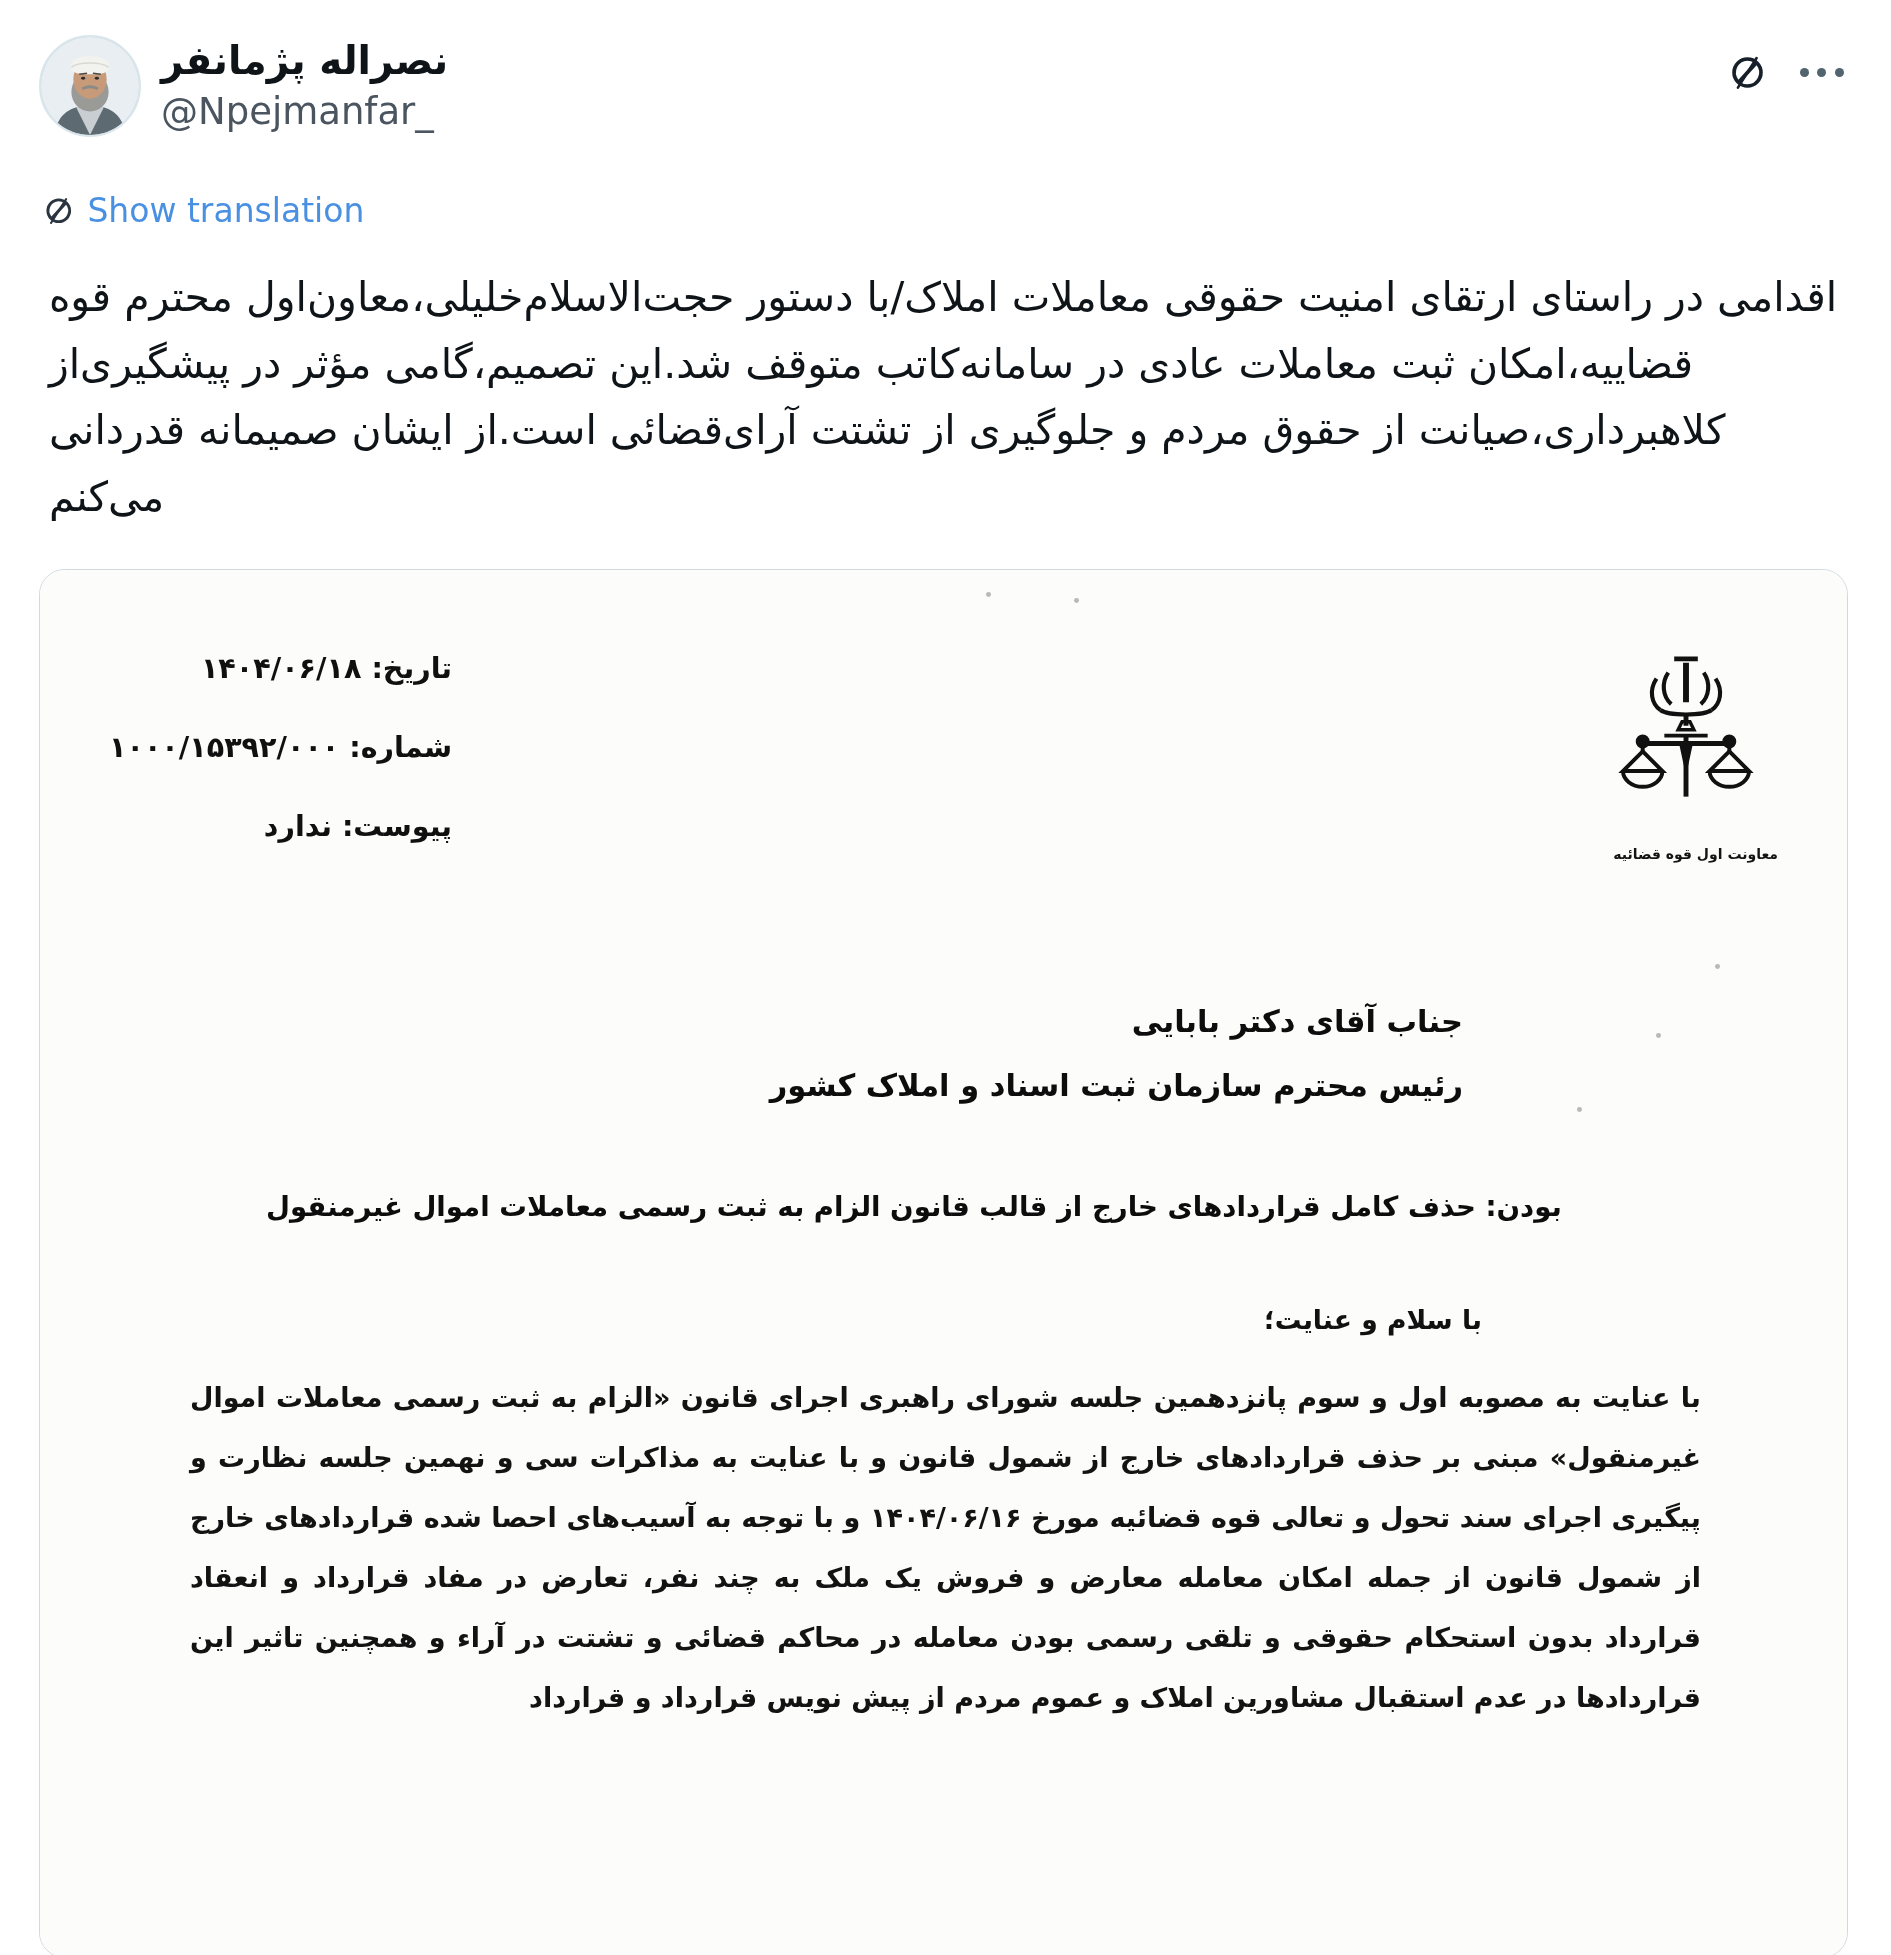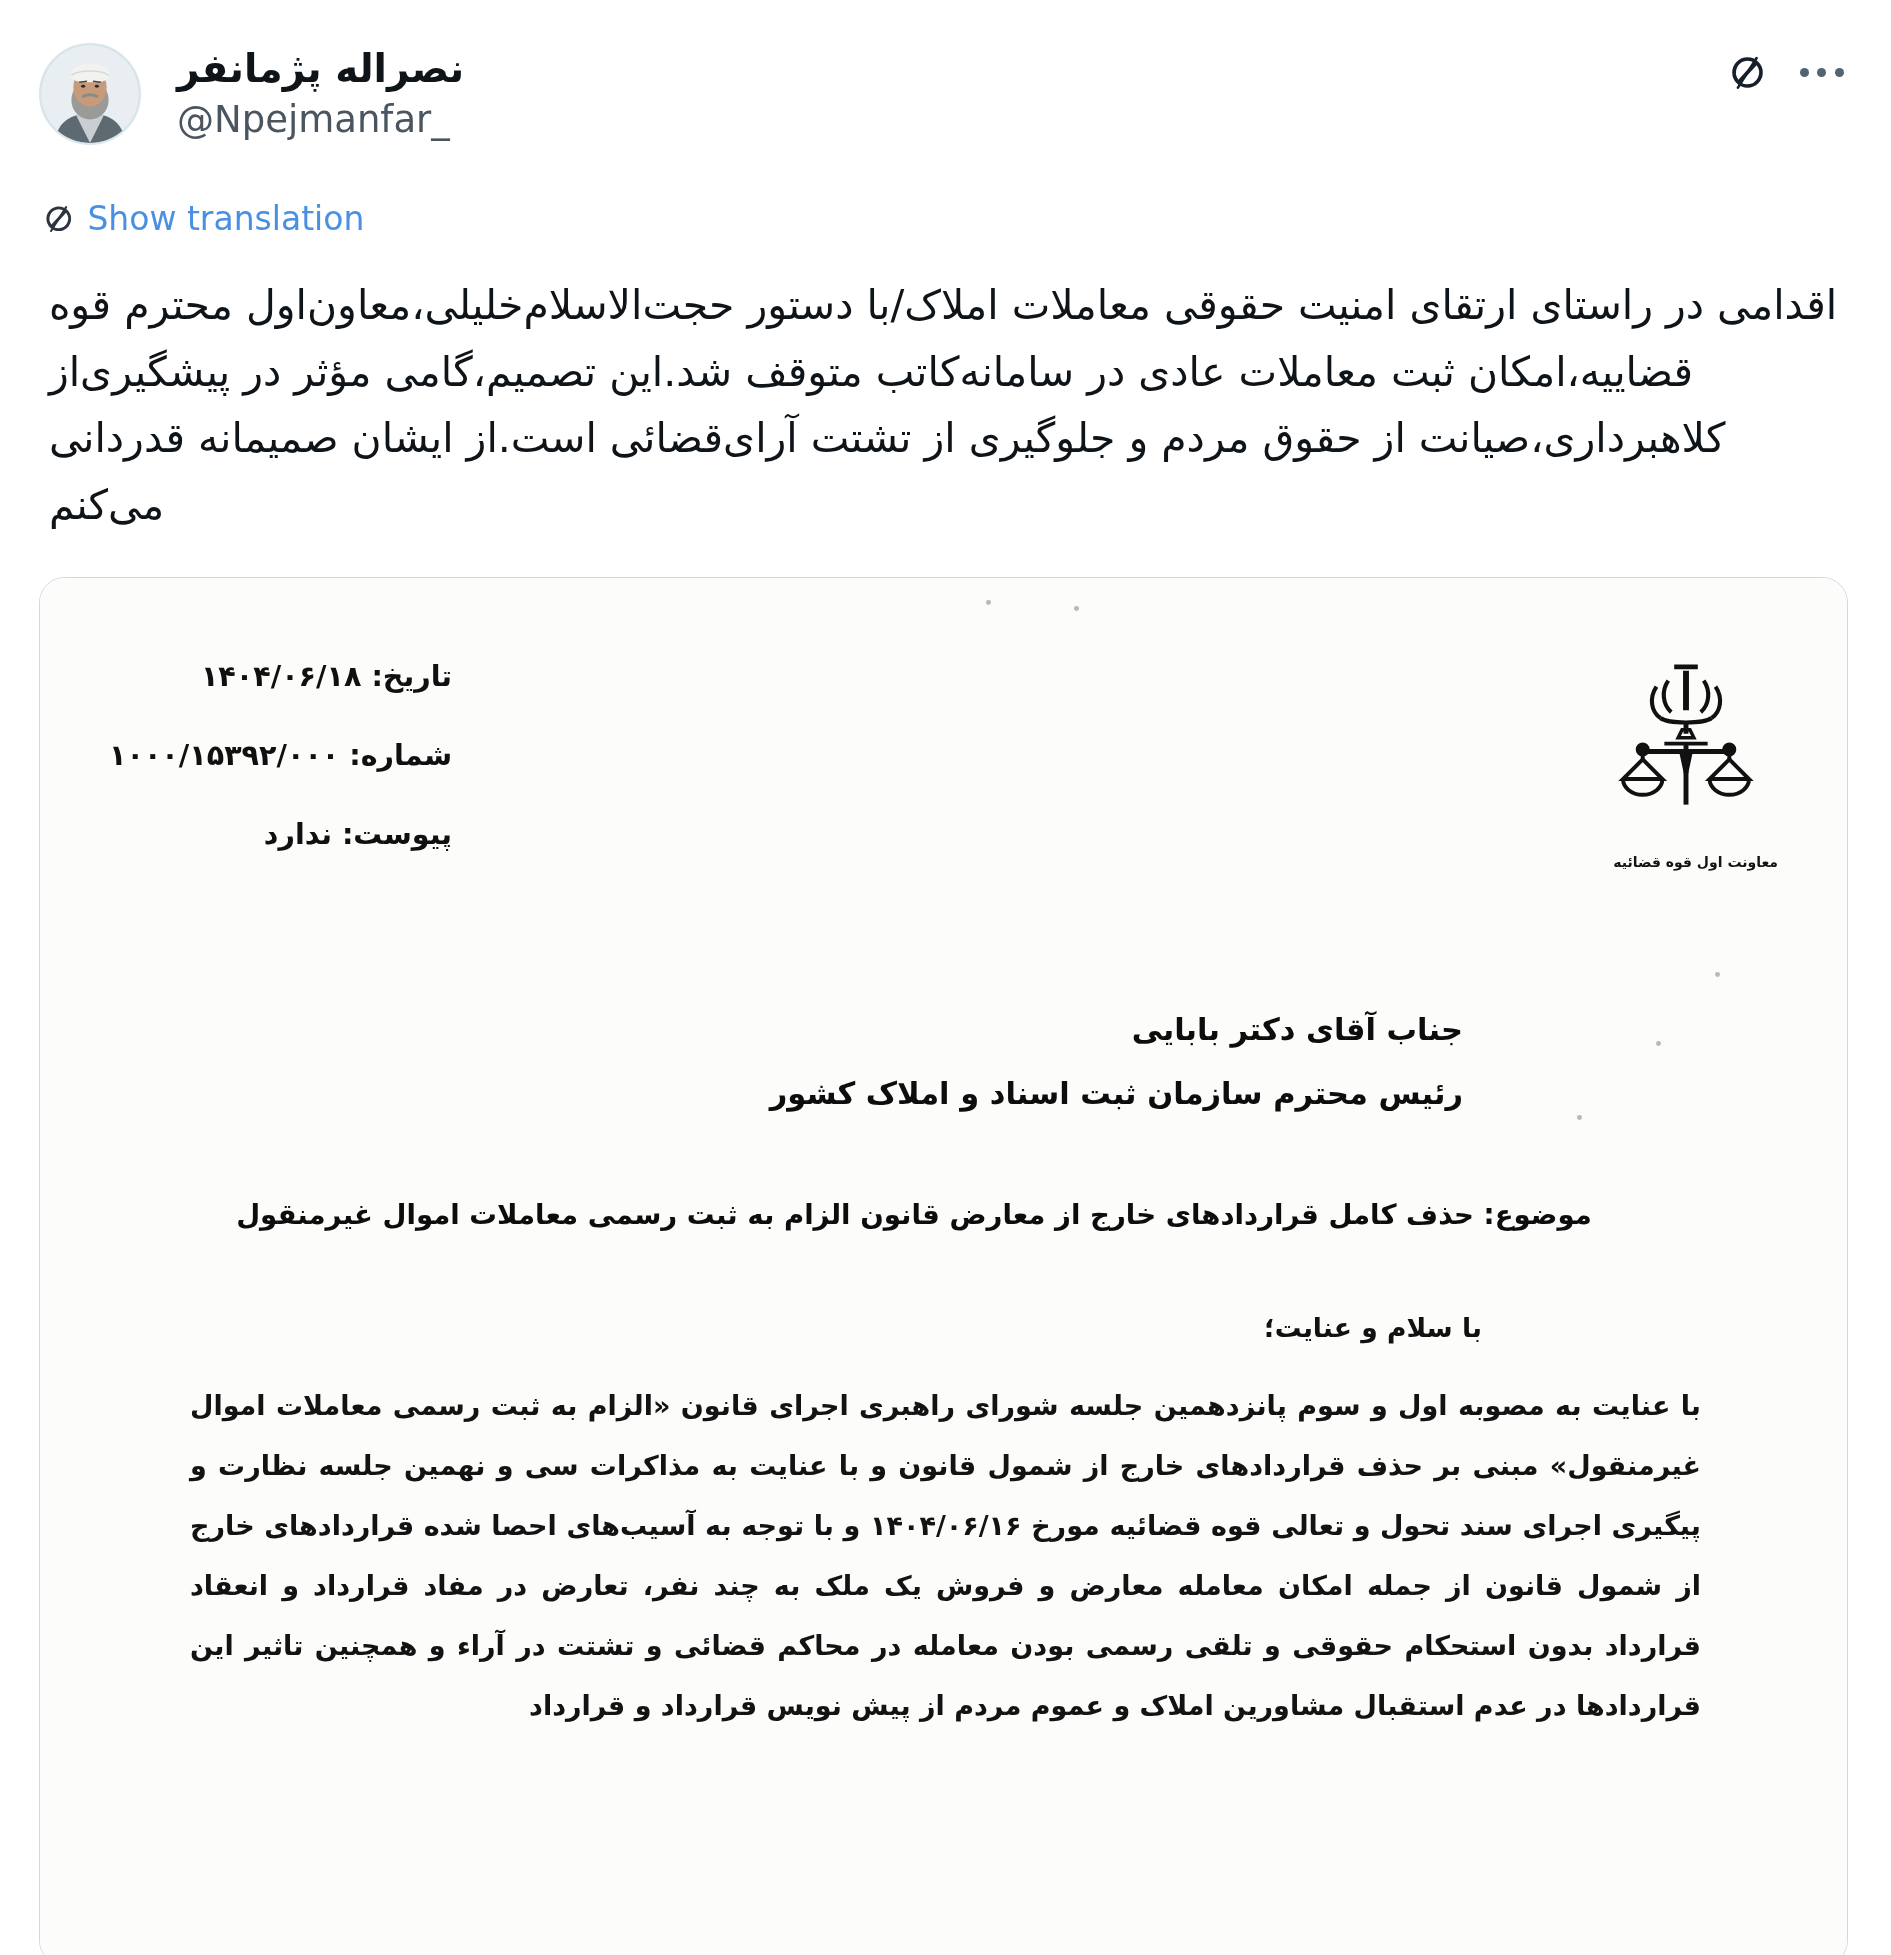--- a/index.html
+++ b/index.html
@@ -21,22 +21,21 @@
   
   .tw-header {
     display: flex;
     align-items: flex-start;
     justify-content: space-between;
     padding: 5.9px 0 0 0;
   }
   .tw-identity {
     display: flex;
     align-items: flex-start;
-    gap: 36px;
-    margin-top: 8px;
+    gap: 20px;
   }
   .avatar {
     width: 102px;
     height: 102px;
     border-radius: 50%;
     flex: 0 0 102px;
     overflow: hidden;
     background: #cfd9df;
     border: 2px solid #d9e6ec;
     position: relative;
@@ -360,21 +359,21 @@
             <span>ندارد</span>
           </div>
         </div>
       </div>
 
       <div class="doc-recipient">
         <div class="line1">جناب آقای دکتر بابایی</div>
         <div class="line2">رئیس محترم سازمان ثبت اسناد و املاک کشور</div>
       </div>
 
-      <div class="doc-subject">موضوع: حذف کامل قراردادهای خارج از معارض قانون الزام به ثبت رسمی معاملات اموال غیرمنقول</div>
+      <div class="doc-subject">بودن: حذف کامل قراردادهای خارج از قالب قانون الزام به ثبت رسمی معاملات اموال غیرمنقول</div>
 
       <div class="doc-greeting">با سلام و عنایت؛</div>
 
       <div class="doc-body">با عنایت به مصوبه اول و سوم پانزدهمین جلسه شورای راهبری اجرای قانون «الزام به ثبت رسمی معاملات اموال غیرمنقول»  مبنی بر حذف قراردادهای خارج از شمول قانون و با عنایت به مذاکرات سی و نهمین جلسه نظارت و پیگیری اجرای سند تحول و تعالی قوه قضائیه مورخ ۱۴۰۴/۰۶/۱۶ و با توجه به آسیب‌های احصا شده قراردادهای خارج از شمول قانون از جمله امکان معامله معارض و فروش یک ملک به چند نفر، تعارض در مفاد قرارداد و انعقاد قرارداد بدون استحکام حقوقی و تلقی رسمی بودن معامله در محاکم قضائی و تشتت در آراء و همچنین تاثیر این قراردادها در عدم استقبال مشاورین املاک و عموم مردم از پیش نویس قرارداد و قرارداد</div>
 
     </div>
   </div>
 
 </div>
 

